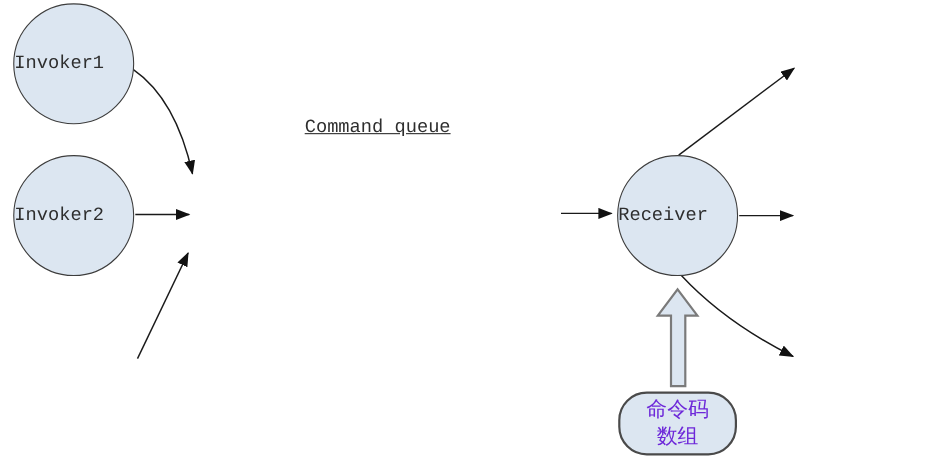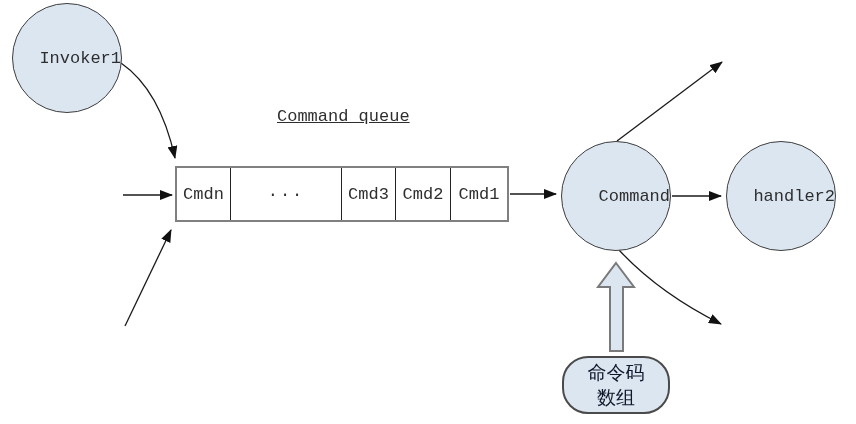--- a/index.html
+++ b/index.html
@@ -6,21 +6,21 @@
   .canvas {
     position:relative; width:856px; height:424px; background:#ffffff;
     overflow:hidden;
     font-family:"Liberation Mono","DejaVu Sans Mono",monospace;
     color:#2e2e2e;
   }
   .wires { position:absolute; left:0; top:0; z-index:1; }
   .node {
     position:absolute; width:110px; height:110px; border-radius:50%;
     background:#dce6f1; border:1px solid #3d3d3d; box-sizing:border-box;
-    display:flex; align-items:center; justify-content:flex-end;
+    display:flex; align-items:center; justify-content:flex-start;
     font-size:17px; z-index:2;
   }
   .queue {
     position:absolute; left:175px; top:166px; height:56px;
     display:flex; border:2px solid #808080; background:#ffffff;
     box-sizing:border-box; z-index:2;
   }
   .queue .cell {
     display:flex; align-items:center; justify-content:center;
     font-size:17px; border-left:1px solid #222222; box-sizing:content-box;
@@ -32,21 +32,21 @@
     position:absolute; left:277px; top:107px; font-size:17px; z-index:2;
     white-space:nowrap;
     text-decoration:underline;
   }
   .note-box {
     position:absolute; left:562px; top:356px; width:108px; height:58px;
     border:2px solid #4a4a4a; border-radius:26px; background:#dce6f1;
     box-sizing:border-box; display:flex; flex-direction:column;
     align-items:center; justify-content:center; z-index:2;
     font-family:"Liberation Sans","DejaVu Sans",sans-serif;
-    font-size:19px; line-height:25px; color:#0f172a;
+    font-size:19px; line-height:25px; color:#6d28d9;
   }
 </style>
 </head>
 <body>
 
 <div class="canvas">
 
   <svg class="wires" width="856" height="424" viewBox="0 0 856 424">
     <defs>
       <marker id="ah" markerUnits="userSpaceOnUse" markerWidth="14" markerHeight="10" refX="12" refY="5" orient="auto">
@@ -59,37 +59,30 @@
     <path d="M 510,194 L 556,194" fill="none" stroke="#1a1a1a" stroke-width="1.3" marker-end="url(#ah)"></path>
     <path d="M 617,141 L 722,62" fill="none" stroke="#1a1a1a" stroke-width="1.3" marker-end="url(#ah)"></path>
     <path d="M 672,196 L 721,196" fill="none" stroke="#1a1a1a" stroke-width="1.3" marker-end="url(#ah)"></path>
     <path d="M 619,250 Q 659,293 721,324" fill="none" stroke="#1a1a1a" stroke-width="1.3" marker-end="url(#ah)"></path>
     <polygon points="616,263 634,287 623,287 623,351 610,351 610,287 598,287" fill="#dce6f1" stroke="#7a7a7a" stroke-width="2" stroke-linejoin="miter"></polygon>
   </svg>
 
   <div class="node" style="left:12px; top:3px;">
     <span>Invoker1</span>
   </div>
+  <div class="node" style="left:12px; top:141px;">
+    <span>Invoker2</span>
+  </div>
 
   <div class="queue-title">Command queue</div>
 
-  <div class="queue">
-    <div class="cell c0">Cmdn</div>
-    <div class="cell c1">···</div>
-    <div class="cell c2">Cmd3</div>
-    <div class="cell c3">Cmd2</div>
-    <div class="cell c4">Cmd1</div>
+
+  <div class="node" style="left:561px; top:141px;">
+    <span>Receiver</span>
   </div>
 
-  <div class="node" style="left:561px; top:141px;">
-    <span>Command</span>
-  </div>
-
-  <div class="node" style="left:726px; top:141px;">
-    <span>handler2</span>
-  </div>
 
   <div class="note-box">
     <span>命令码</span>
     <span>数组</span>
   </div>
 
 </div>
 
 </body></html>

